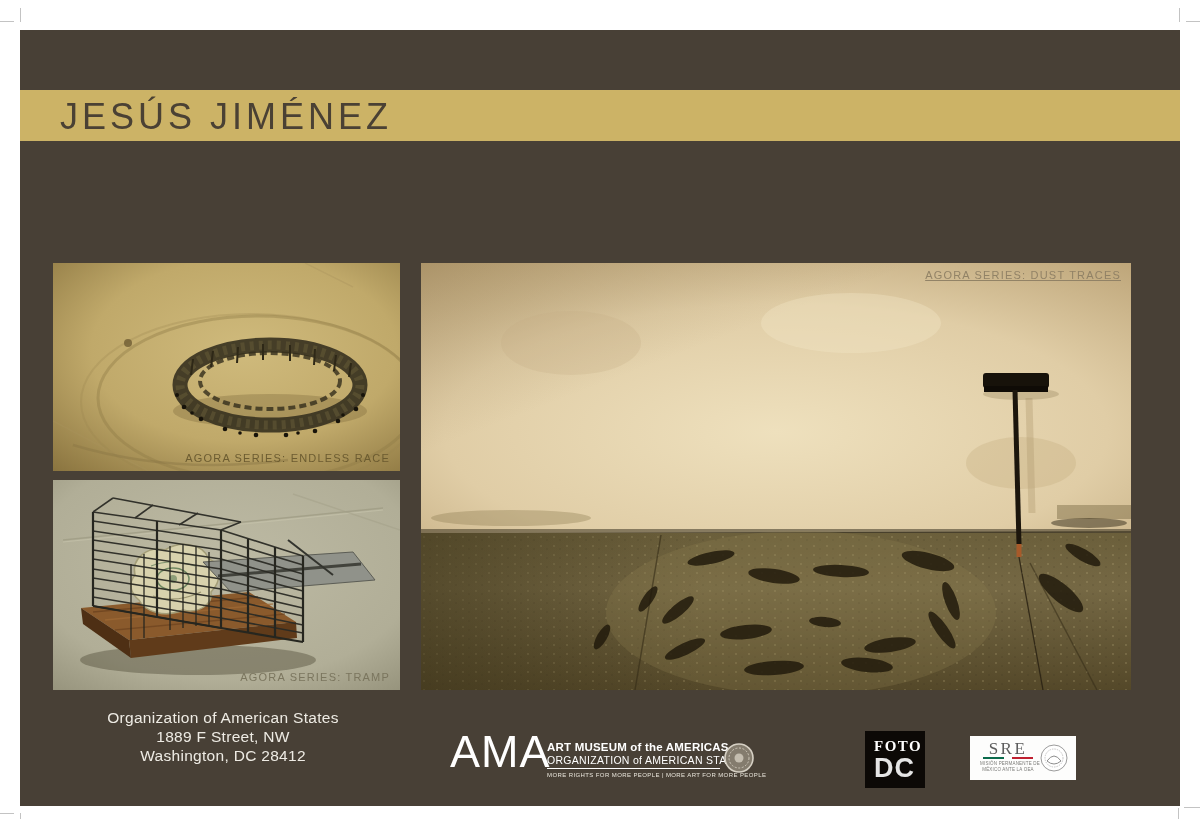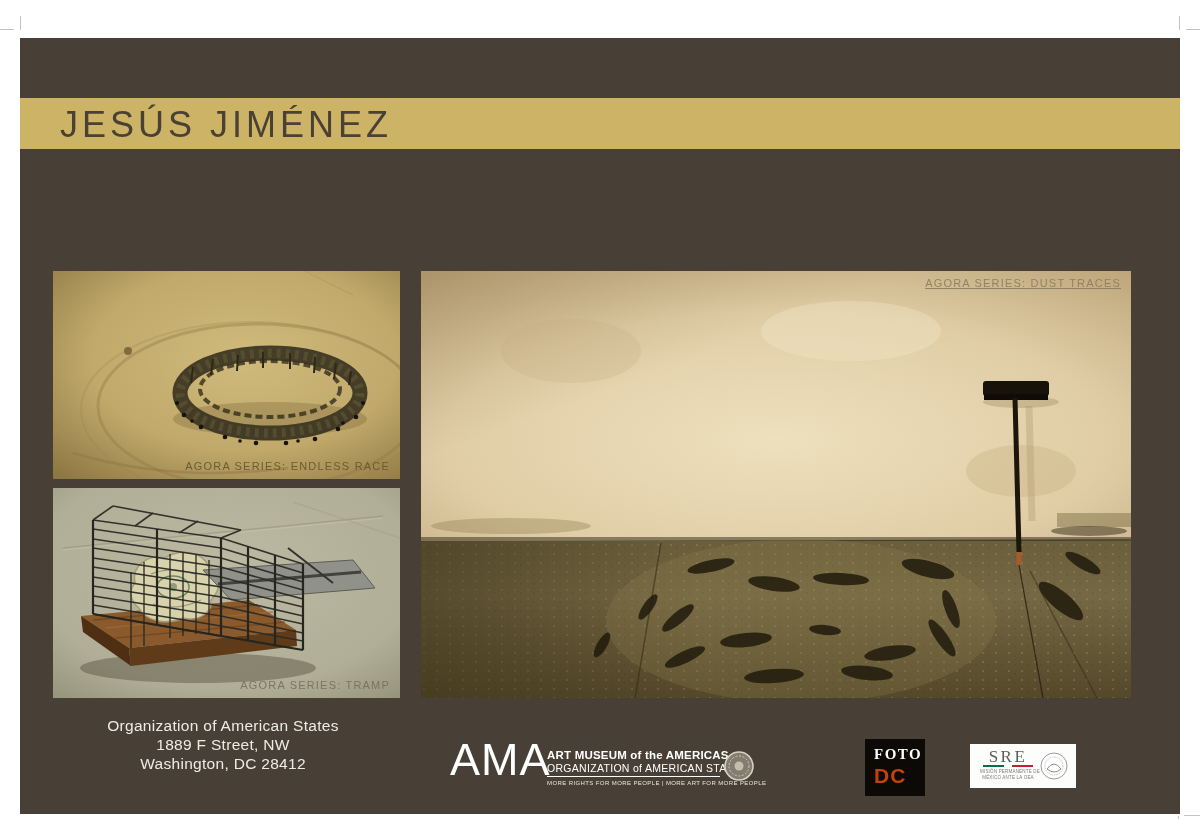--- a/index.html
+++ b/index.html
@@ -1,19 +1,19 @@
 <!DOCTYPE html>
 <html><head>
 <meta charset="utf-8">
 <style>
   * { margin:0; padding:0; box-sizing:border-box; }
   html,body { background:#ffffff; }
   body { width:1200px; height:819px; font-family:"Liberation Sans", sans-serif; position:relative; overflow:hidden; }
 
-  .page { position:absolute; left:0; top:16px; width:1200px; height:730px; background:#ffffff;border-radius:21px; }
+  .page { position:absolute; left:0; top:8px; width:1200px; height:730px; background:#ffffff;border-radius:21px; }
 
   
   .crop { position:absolute; background:#c3c3c3; }
 
   
   .poster { position:absolute; left:20px; top:22px; width:1160px; height:776px; background:#484036; }
 
   .gold-band { position:absolute; left:0; top:60px; width:1160px; height:51px; background:#ccb366; }
   .artist-name { position:absolute; left:40px; top:0; height:51px; line-height:53px;
     font-size:36px; font-weight:300; letter-spacing:4px; color:#4a4134; white-space:nowrap; }
@@ -45,21 +45,21 @@
   .ama-acronym { position:absolute; left:0; top:0; font-size:45px; font-weight:400; color:#ffffff; letter-spacing:1px; line-height:44px; }
   .ama-text { position:absolute; left:97px; top:11px; width:176px; color:#ffffff; }
   .ama-name { font-size:11.5px; font-weight:bold; letter-spacing:0.2px; white-space:nowrap; }
   .ama-org { font-size:10.5px; font-weight:300; letter-spacing:0.3px; margin-top:1px; white-space:nowrap; }
   .ama-rule { width:173px; height:1px; background:#ffffff; margin-top:2px; }
   .ama-tagline { font-size:6px; letter-spacing:0.4px; margin-top:3px; color:#e9e5db; white-space:nowrap; }
   .ama-seal { position:absolute; left:273px; top:12px; width:32px; height:32px; }
 
   .fotodc-logo { position:absolute; left:845px; top:701px; width:60px; height:57px; background:#0c0906; padding:7px 0 0 9px; }
   .fotodc-top { font-size:15px; font-weight:bold; color:#ffffff; letter-spacing:1.5px; line-height:16px;font-family:Liberation Serif, serif; }
-  .fotodc-bottom { font-size:21px; font-weight:bold; color:#c2410c; letter-spacing:1px; line-height:28px; }
+  .fotodc-bottom { font-size:27px; font-weight:bold; color:#e5e5e5; letter-spacing:1px; line-height:28px; }
 
   .sre-logo { position:absolute; left:950px; top:706px; width:106px; height:44px; background:#fdfdfc; }
   .sre-left { position:absolute; left:10px; top:6px; width:56px; text-align:center; }
   .sre-acronym { font-family:"Liberation Serif", serif; font-size:17px; letter-spacing:2.5px; color:#5d5d5d; line-height:14px; }
   .sre-tricolor { width:50px; height:2px; margin:1px auto 2px auto; display:flex; }
   .sre-tricolor .g { flex:1; background:#0b6b4c; }
   .sre-tricolor .w { flex:0.4; background:#fdfdfc; }
   .sre-tricolor .r { flex:1; background:#c02030; }
   .sre-caption { font-size:4.5px; color:#7b7b78; letter-spacing:0.2px; line-height:5.5px; white-space:nowrap; }
   .sre-seal { position:absolute; right:7px; top:7px; width:30px; height:30px; }

